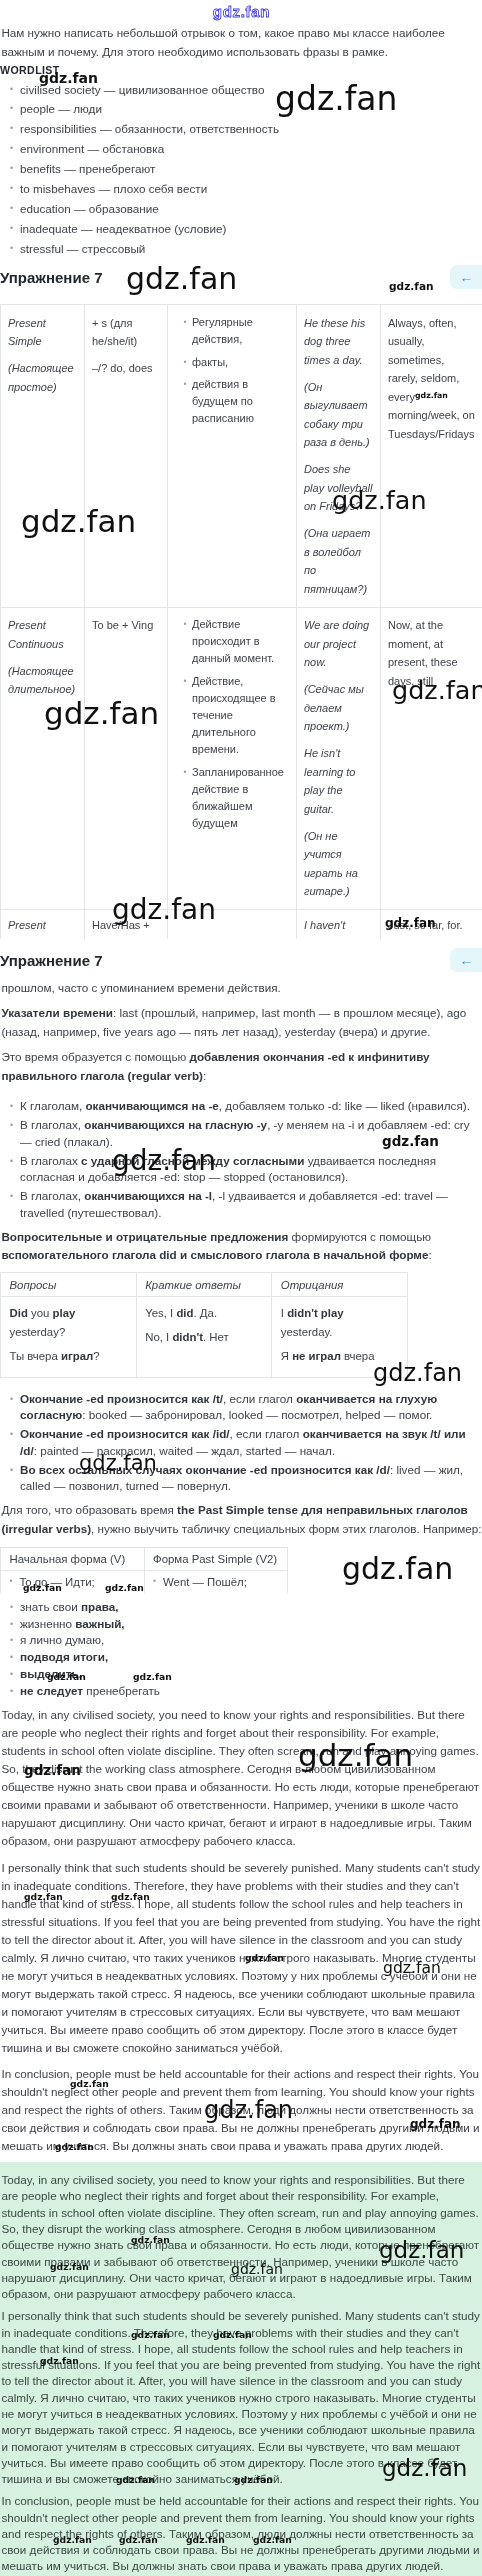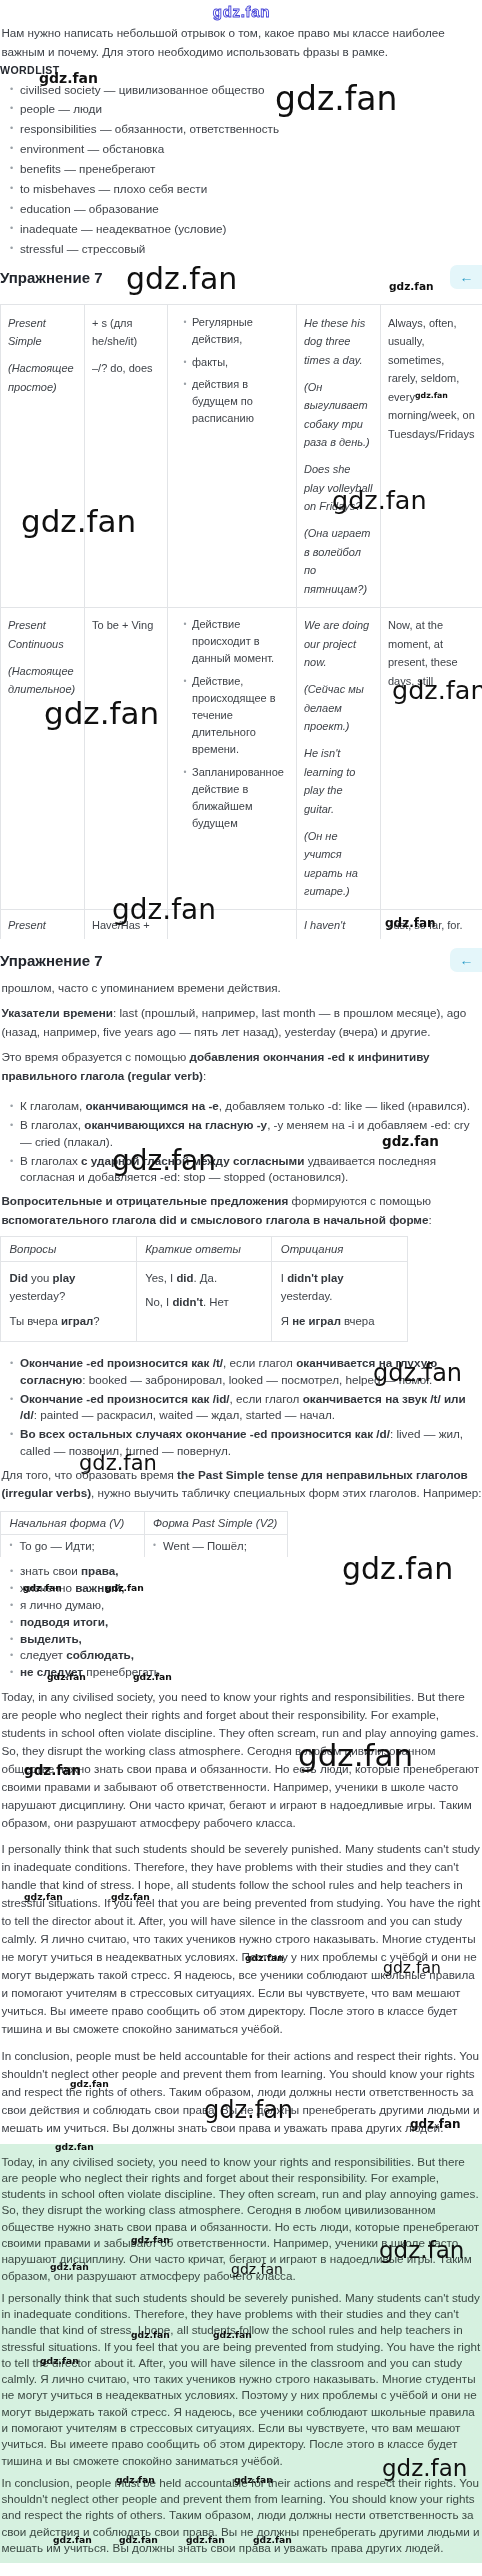--- a/index.html
+++ b/index.html
@@ -39,21 +39,21 @@
   .cell-block:last-child{margin-bottom:0;}
   ul.cell-list{list-style:none;margin:0;padding:0 0 0 8.5px;}
   ul.cell-list li{position:relative;padding-left:8.5px;margin-bottom:5.7px;line-height:17px;}
   ul.cell-list li::before{content:"•";position:absolute;left:0;color:#9aa0a6;font-size:8.5px;}
   .qa-table{width:408px;margin-top:7px;table-layout:fixed;font-size:11.4px;}
   .qa-table th,.qa-table td{border:0.7px solid #e2e4e7;text-align:left;vertical-align:top;padding:5.7px 8.5px;font-weight:400;}
   .qa-table th{font-style:italic;}
   .qa-table td div{line-height:18.5px;margin:1.4px 0 5.7px 0;}
   .verb-table{width:288px;margin-top:8.5px;table-layout:fixed;font-size:11.4px;}
   .verb-table th,.verb-table td{border:0.7px solid #e2e4e7;text-align:left;vertical-align:top;padding:5px 8.5px;font-weight:400;}
-  .verb-table th{font-style:italic;}
+  .verb-table th{}
   .verb-table td{border-bottom:none;}
   .vcell{position:relative;padding-left:10px;}
   .vcell::before{content:"•";position:absolute;left:0;color:#9aa0a6;font-size:8.5px;}
   
   p.body{margin:7px 0 0 1.4px;line-height:18.5px;}
   ul.rules{list-style:none;margin:13px 0 0 0;padding:0 0 0 10px;}
   ul.rules li{position:relative;margin:0 0 2.8px 0;line-height:16.3px;padding-left:10px;}
   ul.rules li::before{content:"•";position:absolute;left:0;color:#9aa0a6;font-size:9.2px;}
   ul.phrases{list-style:none;margin:7px 0 0 0;padding:0 0 0 10px;}
   ul.phrases li{position:relative;margin:0 0 2.8px 0;line-height:14px;padding-left:10px;}
@@ -186,20 +186,21 @@
   <p class="body" style="margin-top:4.3px;">прошлом, часто с упоминанием времени действия.</p>
 
   <p class="body"><b>Указатели времени</b>: last (прошлый, например, last month — в прошлом месяце), ago (назад, например, five years ago — пять лет назад), yesterday (вчера) и другие.</p>
 
   <p class="body">Это время образуется с помощью <b>добавления окончания -ed к инфинитиву правильного глагола (regular verb)</b>:</p>
 
   <ul class="rules">
     <li>К глаголам, <b>оканчивающимся на -е</b>, добавляем только -d: like — liked (нравился).</li>
     <li>В глаголах, <b>оканчивающихся на гласную -y</b>, -y меняем на -i и добавляем -ed: cry — cried (плакал).</li>
     <li>В глаголах <b>с ударной гласной между согласными</b> удваивается последняя согласная и добавляется -ed: stop — stopped (остановился).</li>
+    <li>В глаголах, <b>оканчивающихся на -l</b>, -l удваивается и добавляется -ed: travel — travelled (путешествовал).</li>
   </ul>
 
   <p class="body"><b>Вопросительные и отрицательные предложения</b> формируются с помощью <b>вспомогательного глагола did и смыслового глагола в начальной форме</b>:</p>
 
   <table class="qa-table">
     <tbody>
         <tr>
       <th>Вопросы</th>
       <th>Краткие ответы</th>
       <th>Отрицания</th>
@@ -245,21 +246,20 @@
     </tr>
   </tbody>
     </table>
 
   <ul class="phrases">
     <li>знать свои <b>права,</b></li>
     <li>жизненно <b>важный,</b></li>
     <li>я лично думаю,</li>
     <li><b>подводя итоги,</b></li>
     <li><b>выделить,</b></li>
-    <li>следует <b>соблюдать,</b></li>
     <li><b>не следует</b> пренебрегать</li>
   </ul>
 
   <p class="essay">Today, in any civilised society, you need to know your rights and responsibilities. But there are people who neglect their rights and forget about their responsibility. For example, students in school often violate discipline. They often scream, run and play annoying games. So, they disrupt the working class atmosphere. Сегодня в любом цивилизованном обществе нужно знать свои права и обязанности. Но есть люди, которые пренебрегают своими правами и забывают об ответственности. Например, ученики в школе часто нарушают дисциплину. Они часто кричат, бегают и играют в надоедливые игры. Таким образом, они разрушают атмосферу рабочего класса.</p>
   <p class="essay">I personally think that such students should be severely punished. Many students can't study in inadequate conditions. Therefore, they have problems with their studies and they can't handle that kind of stress. I hope, all students follow the school rules and help teachers in stressful situations. If you feel that you are being prevented from studying. You have the right to tell the director about it. After, you will have silence in the classroom and you can study calmly. Я лично считаю, что таких учеников нужно строго наказывать. Многие студенты не могут учиться в неадекватных условиях. Поэтому у них проблемы с учёбой и они не могут выдержать такой стресс. Я надеюсь, все ученики соблюдают школьные правила и помогают учителям в стрессовых ситуациях. Если вы чувствуете, что вам мешают учиться. Вы имеете право сообщить об этом директору. После этого в классе будет тишина и вы сможете спокойно заниматься учёбой.</p>
   <p class="essay">In conclusion, people must be held accountable for their actions and respect their rights. You shouldn't neglect other people and prevent them from learning. You should know your rights and respect the rights of others. Таким образом, люди должны нести ответственность за свои действия и соблюдать свои права. Вы не должны пренебрегать другими людьми и мешать им учиться. Вы должны знать свои права и уважать права других людей.</p>
 
   <div class="green">
     <p>Today, in any civilised society, you need to know your rights and responsibilities. But there are people who neglect their rights and forget about their responsibility. For example, students in school often violate discipline. They often scream, run and play annoying games. So, they disrupt the working class atmosphere. Сегодня в любом цивилизованном обществе нужно знать свои права и обязанности. Но есть люди, которые пренебрегают своими правами и забывают об ответственности. Например, ученики в школе часто нарушают дисциплину. Они часто кричат, бегают и играют в надоедливые игры. Таким образом, они разрушают атмосферу рабочего класса.</p>
     <p>I personally think that such students should be severely punished. Many students can't study in inadequate conditions. Therefore, they have problems with their studies and they can't handle that kind of stress. I hope, all students follow the school rules and help teachers in stressful situations. If you feel that you are being prevented from studying. You have the right to tell the director about it. After, you will have silence in the classroom and you can study calmly. Я лично считаю, что таких учеников нужно строго наказывать. Многие студенты не могут учиться в неадекватных условиях. Поэтому у них проблемы с учёбой и они не могут выдержать такой стресс. Я надеюсь, все ученики соблюдают школьные правила и помогают учителям в стрессовых ситуациях. Если вы чувствуете, что вам мешают учиться. Вы имеете право сообщить об этом директору. После этого в классе будет тишина и вы сможете спокойно заниматься учёбой.</p>

